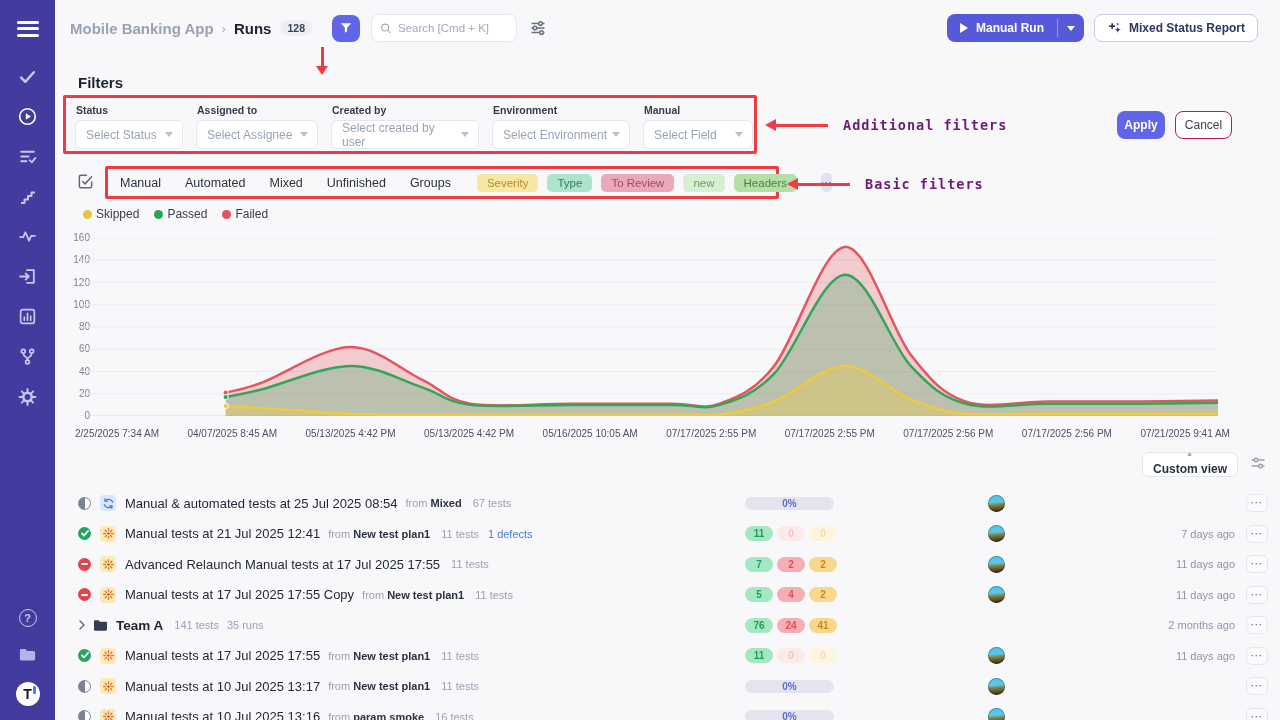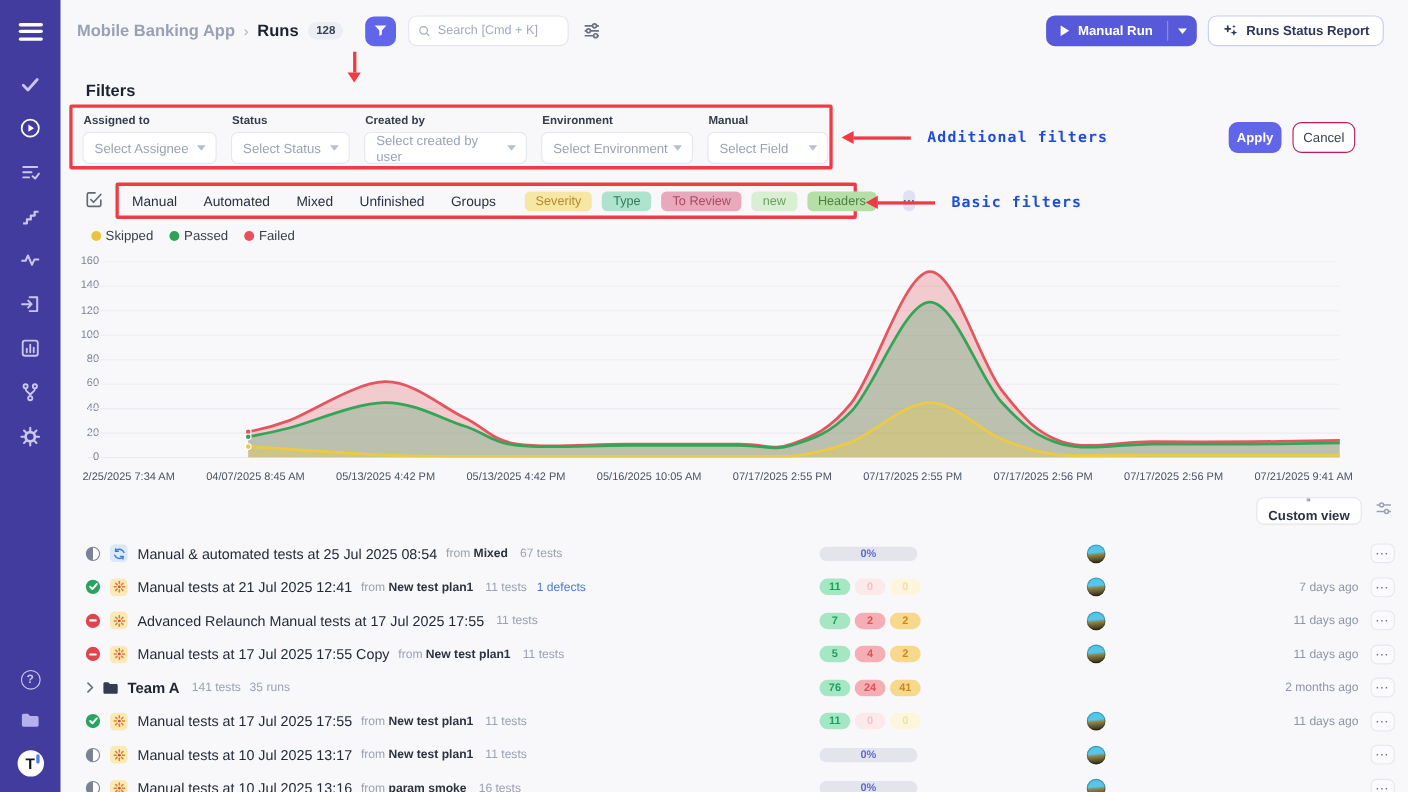--- a/index.html
+++ b/index.html
@@ -48,21 +48,21 @@
   .apply-btn { position:absolute; left:1062px; top:111px; width:48px; height:28px; background:#6165e7; color:#fff; border:none; border-radius:8px; font-size:12px; font-weight:bold; cursor:pointer; font-family:"Liberation Sans",sans-serif; }
   .cancel-btn { position:absolute; left:1120px; top:111px; width:57px; height:28px; background:#fff; color:#3a4254; border:1px solid #be185d; border-radius:8px; font-size:12px; cursor:pointer; font-family:"Liberation Sans",sans-serif; }
 
   .arrow-down { position:absolute; left:260px; top:47px; width:14px; }
   .arrow-down .shaft { width:3px; height:19px; background:#ee3b44; margin:0 auto; }
   .arrow-down .head { width:0; height:0; border-left:6px solid transparent; border-right:6px solid transparent; border-top:9px solid #ee3b44; margin:0 auto; }
 
   .annot { position:absolute; display:flex; align-items:center; }
   .annot .head { width:0; height:0; border-top:6px solid transparent; border-bottom:6px solid transparent; border-right:11px solid #ee3b44; }
   .annot .shaft { width:52px; height:3px; background:#ee3b44; }
-  .annot .txt { margin-left:15px; font-family:"DejaVu Sans Mono", monospace; font-weight:bold; font-size:13.5px; color:#1d4ed8; letter-spacing:1px; white-space:nowrap; }
+  .annot .txt { margin-left:15px; font-family:"DejaVu Sans Mono", monospace; font-weight:bold; font-size:13.5px; color:#701a75; letter-spacing:1px; white-space:nowrap; }
 
   .compose-ic { position:absolute; left:22px; top:173px; }
   .redbox2 { position:absolute; left:50px; top:166px; width:674px; height:33px; border:3px solid #ee3b44; border-radius:2px; display:flex; align-items:center; padding:0 8px 0 12px; gap:24px; }
   .bf-link { font-size:12.5px; color:#2a3140; cursor:pointer; white-space:nowrap; }
   .bf-tags { display:flex; align-items:center; gap:9px; margin-left:2px; }
   .tag { padding:3px 10px; border-radius:5px; font-size:11.5px; cursor:pointer; white-space:nowrap; }
   .more-btn { width:26px; height:19px; border:none; border-radius:5px; background:#e1e1f6; color:#5b5b77; font-weight:bold; font-size:11px; cursor:pointer; display:flex; align-items:center; justify-content:center; }
 
   .legend { position:absolute; left:28px; top:207px; display:flex; gap:15px; }
   .lg-item { display:flex; align-items:center; gap:4px; font-size:12px; color:#39404c; }
@@ -219,44 +219,44 @@
         <span class="mr-chev">
             <span class="caret"></span>
           </span>
       </div>
       <button class="rsr-btn">
         <svg width="15" height="15" viewBox="0 0 16 16">
             <path d="M3 5.5h5M5.5 3v5" stroke="#2f365f" stroke-width="1.7" stroke-linecap="round"></path>
             <path d="M11.5 6l.9 2.4 2.4.9-2.4.9-.9 2.4-.9-2.4-2.4-.9 2.4-.9z" fill="#2f365f"></path>
             <path d="M11.5 1.5l.5 1.3 1.3.5-1.3.5-.5 1.3-.5-1.3-1.3-.5 1.3-.5z" fill="#2f365f"></path>
           </svg>
-        <span>Runs Status Report</span>
+        <span>Mixed Status Report</span>
       </button>
     </div>
   </div>
 
   <div class="filters-title">Filters</div>
 
   <div class="arrow-down">
       <div class="shaft"></div>
       <div class="head"></div>
     </div>
 
   <div class="redbox1">
+    <div class="f-field">
+      <div class="lab">Status</div>
+      <div class="f-select" style="width:108px">
+          <span>Select Status</span>
+          <span class="caret"></span>
+        </div>
+    </div>
     <div class="f-field">
       <div class="lab">Assigned to</div>
       <div class="f-select" style="width:122px">
           <span>Select Assignee</span>
-          <span class="caret"></span>
-        </div>
-    </div>
-    <div class="f-field">
-      <div class="lab">Status</div>
-      <div class="f-select" style="width:108px">
-          <span>Select Status</span>
           <span class="caret"></span>
         </div>
     </div>
     <div class="f-field">
       <div class="lab">Created by</div>
       <div class="f-select" style="width:148px">
           <span>Select created by user</span>
           <span class="caret"></span>
         </div>
     </div>

